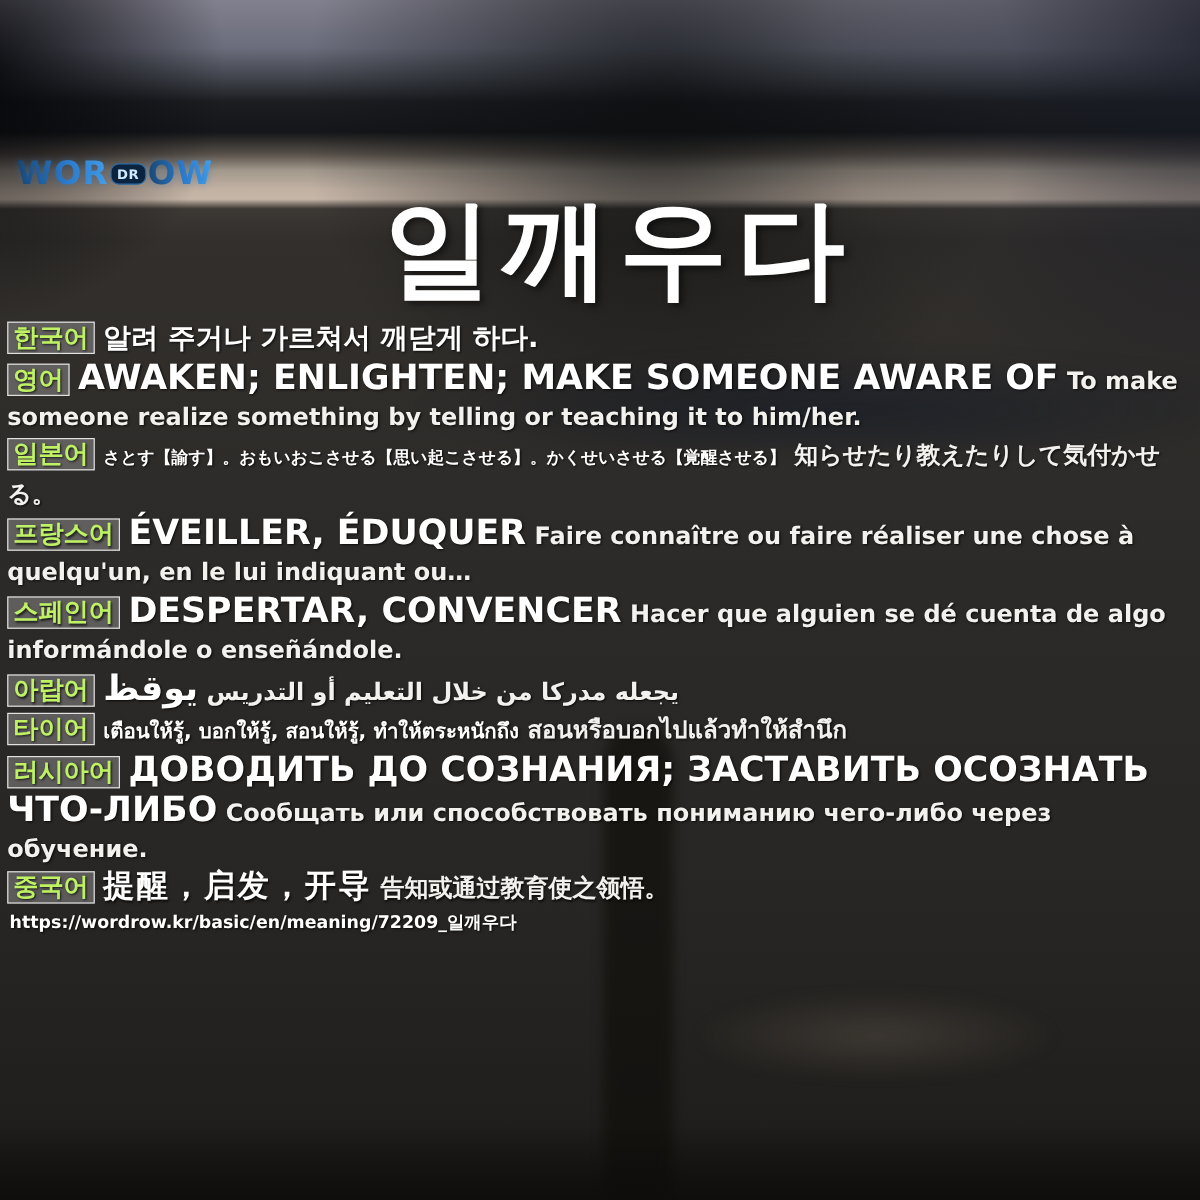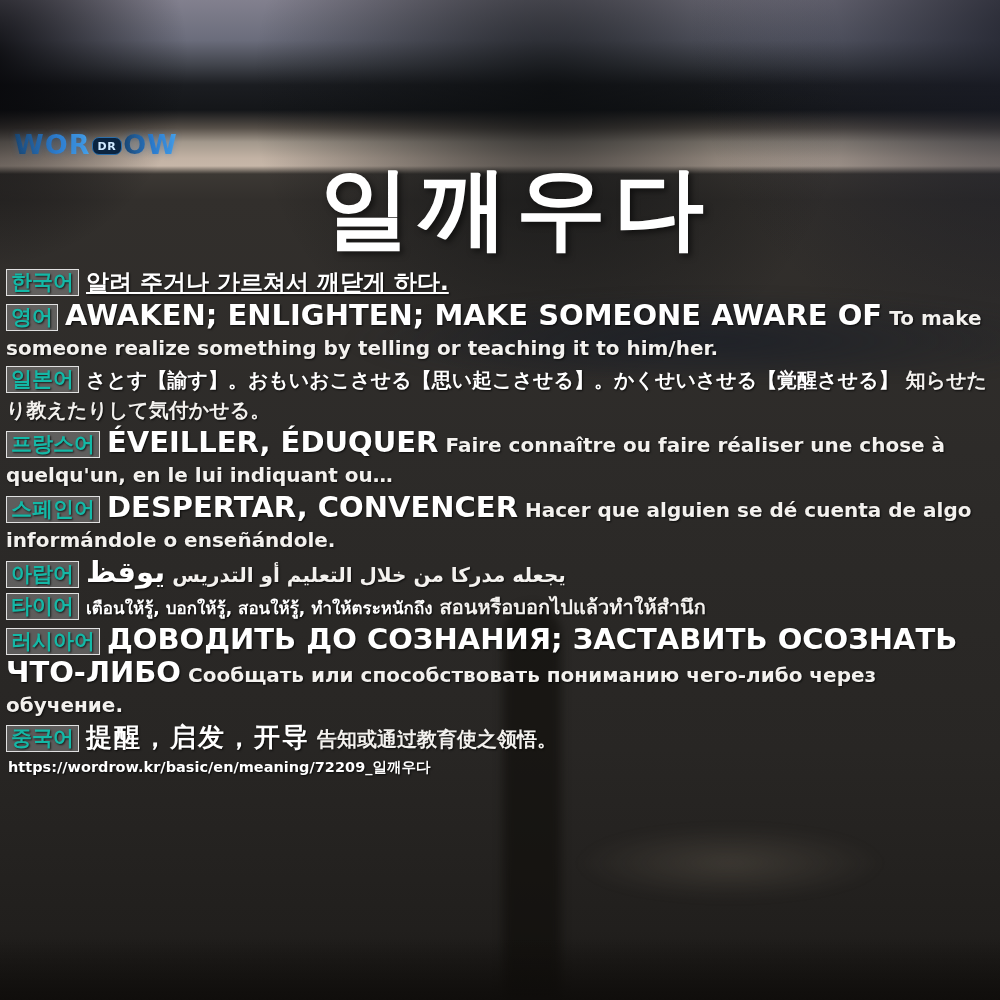--- a/index.html
+++ b/index.html
@@ -39,27 +39,27 @@
 
   
   .title{position:absolute;top:158px;left:16px;width:1000px;text-align:center;
     color:#fff;font-size:90px;font-weight:800;letter-spacing:8px;line-height:1.1;
     text-shadow:3px 3px 6px rgba(0,0,0,0.55);}
 
   
   .entries{position:absolute;top:268px;left:6px;width:988px;color:#fff;}
   .entry{margin-bottom:2px;line-height:29px;text-shadow:1px 1px 2px rgba(0,0,0,0.75);}
   .lang-label{display:inline-block;background:rgba(150,150,150,0.48);
-    border:1.5px solid rgba(240,240,240,0.9);color:#14b8a6;font-weight:700;
+    border:1.5px solid rgba(240,240,240,0.9);color:#bef264;font-weight:700;
     font-size:21px;line-height:24px;padding:0 4px 1px 4px;margin-right:7px;
     vertical-align:1px;}
   .headline{font-weight:700;font-size:29px;margin-right:7px;}
   .body{font-weight:600;font-size:20px;color:#f3f1ee;}
-  .entry-ko .body{font-size:23px;font-weight:700;color:#fff;text-decoration:underline;}
-  .entry-ja .headline{font-size:20px;}
+  .entry-ko .body{font-size:23px;font-weight:700;color:#fff;}
+  .entry-ja .headline{font-size:14px;}
   .entry-cn .headline{font-size:26px;letter-spacing:2px;}
   .entry-th .headline{font-size:17px;}
   .ar{unicode-bidi:isolate;}
 
   
   .url{position:relative;margin-top:3px;left:2px;color:#fff;font-weight:700;
     font-size:14.5px;text-shadow:1px 1px 2px rgba(0,0,0,0.8);}
 </style>
 </head>
 <body>

